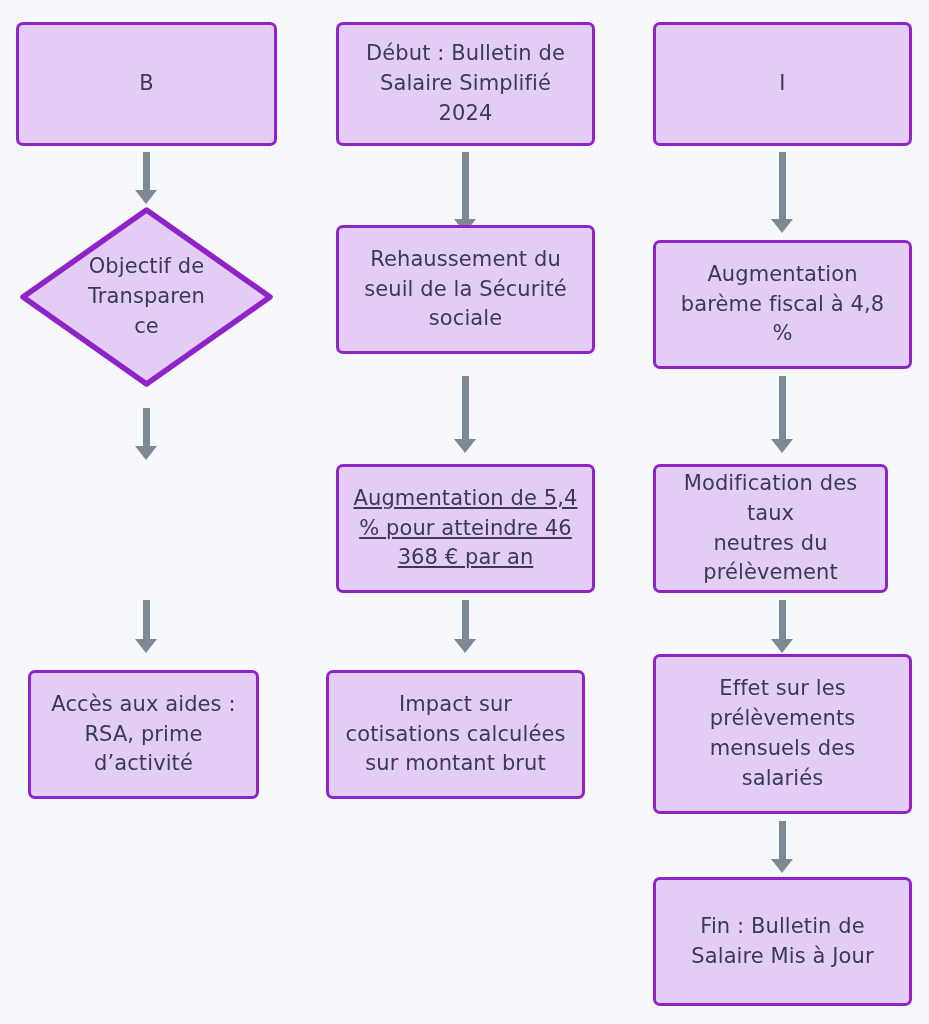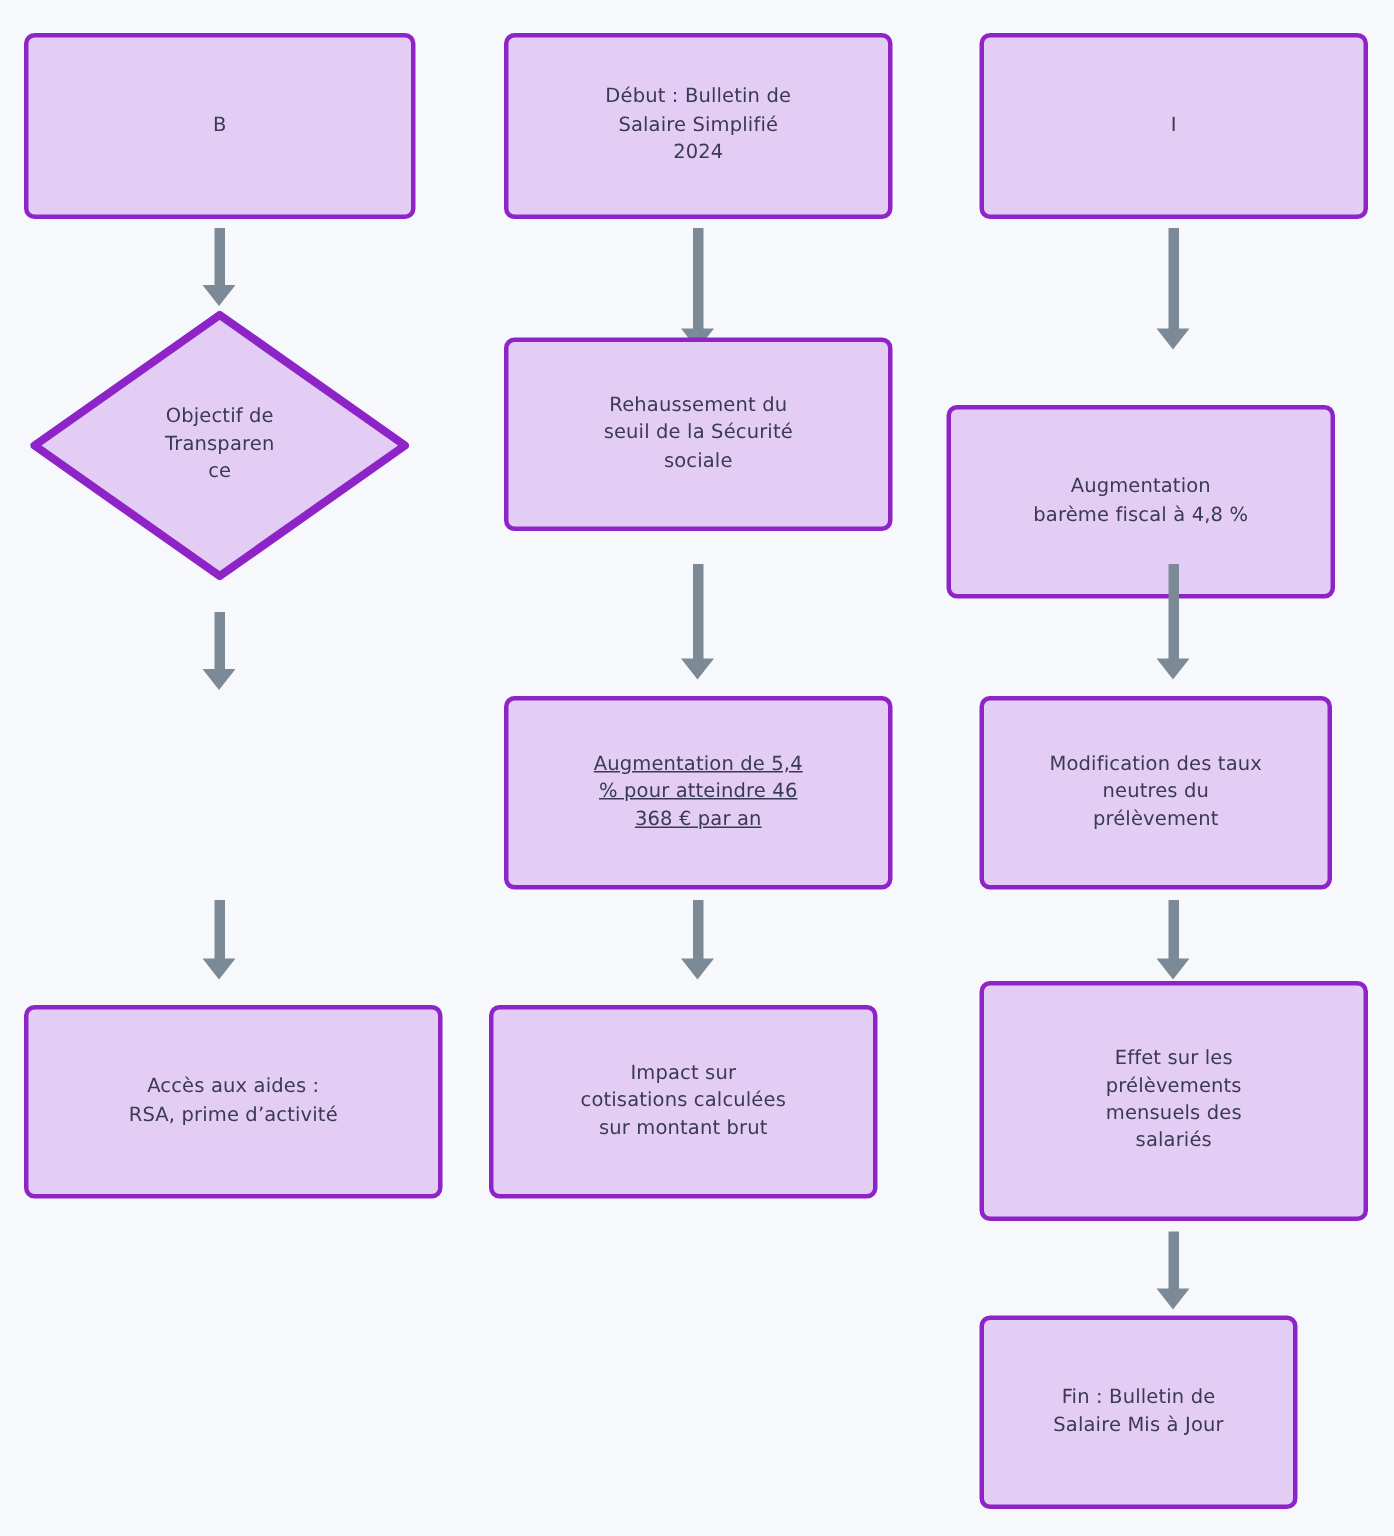--- a/index.html
+++ b/index.html
@@ -20,21 +20,21 @@
   }
 
   
   .node {
     position: absolute;
     display: flex;
     align-items: center;
     justify-content: center;
     text-align: center;
     color: #3b3a54;
-    font-size: 13px;
+    font-size: 21px;
     line-height: 1.42;
     letter-spacing: .1px;
   }
 
   .node.box {
     background: #e4cdf4;
     border: 3px solid #8e24c8;
     border-radius: 7px;
     padding: 6px 14px;
   }
@@ -109,21 +109,21 @@
     <div class="shaft"></div>
     <div class="head"></div>
   </div>
 
 
   <div class="arrow" style="left:135px; top:600px; height:53px;">
     <div class="shaft"></div>
     <div class="head"></div>
   </div>
 
-  <div class="node box" style="left:16px; top:670px; width:279px; height:129px;">
+  <div class="node box" style="left:28px; top:670px; width:231px; height:129px;">
     <span class="label">Accès aux aides :
 RSA, prime d’activité</span>
   </div>
 
   <div class="node box" style="left:336px; top:22px; width:259px; height:124px;">
     <span class="label">Début : Bulletin de
 Salaire Simplifié
 2024</span>
   </div>
 
@@ -162,21 +162,21 @@
 
   <div class="node box" style="left:653px; top:22px; width:259px; height:124px;">
     <span class="label">I</span>
   </div>
 
   <div class="arrow" style="left:771px; top:152px; height:81px;">
     <div class="shaft"></div>
     <div class="head"></div>
   </div>
 
-  <div class="node box" style="left:631px; top:240px; width:259px; height:129px;margin-top:30px;">
+  <div class="node box" style="left:653px; top:240px; width:259px; height:129px;">
     <span class="label">Augmentation
 barème fiscal à 4,8 %</span>
   </div>
 
   <div class="arrow" style="left:771px; top:376px; height:77px;">
     <div class="shaft"></div>
     <div class="head"></div>
   </div>
 
   <div class="node box" style="left:653px; top:464px; width:235px; height:129px;">
@@ -195,18 +195,18 @@
 prélèvements
 mensuels des
 salariés</span>
   </div>
 
   <div class="arrow" style="left:771px; top:821px; height:52px;">
     <div class="shaft"></div>
     <div class="head"></div>
   </div>
 
-  <div class="node box" style="left:653px; top:877px; width:212px; height:129px;">
+  <div class="node box" style="left:653px; top:877px; width:259px; height:129px;">
     <span class="label">Fin : Bulletin de
 Salaire Mis à Jour</span>
   </div>
 
 </div>
 
 </body></html>

